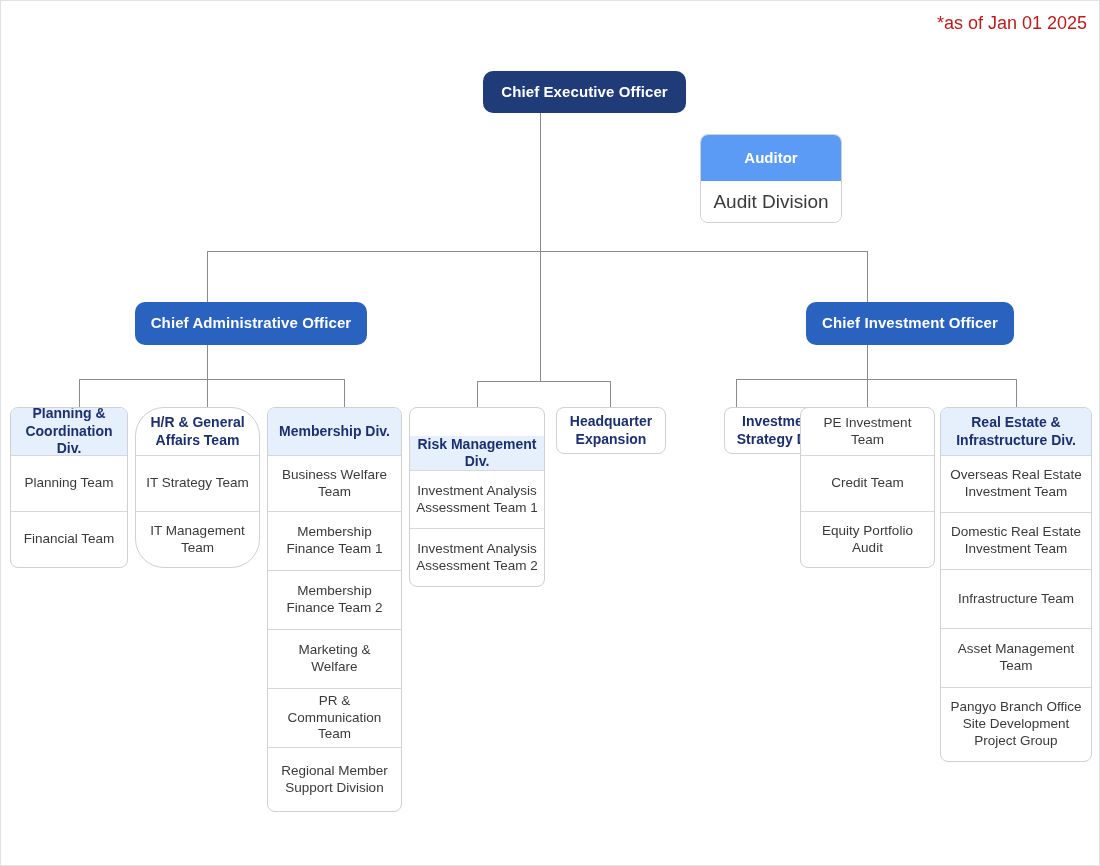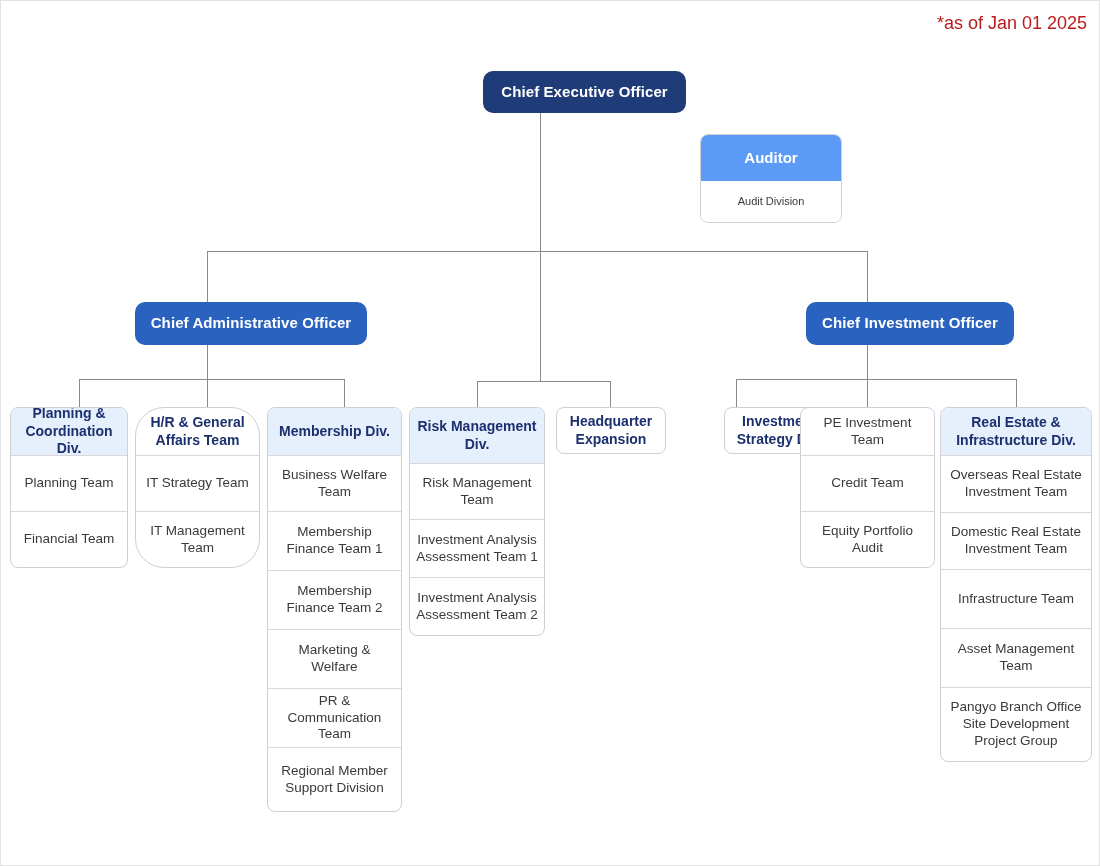--- a/index.html
+++ b/index.html
@@ -72,21 +72,21 @@
     font-size: 15px;
     background: #5b9bf5;
     line-height: 1.2;
   }
   .card-body {
     display: flex;
     align-items: center;
     justify-content: center;
     text-align: center;
     color: #3a3a3c;
-    font-size: 11px;
+    font-size: 19px;
     background: #ffffff;
     line-height: 1.25;
   }
 
   
   .stack {
     position: absolute;
     box-sizing: border-box;
     border: 1px solid #cfcfd4;
     border-radius: 8px;
@@ -198,22 +198,21 @@
     <div class="cell head tint" style="height:47px;">Membership Div.</div>
     <div class="cell" style="height:56px;">Business Welfare Team</div>
     <div class="cell" style="height:59px;">Membership Finance Team 1</div>
     <div class="cell" style="height:59px;">Membership Finance Team 2</div>
     <div class="cell" style="height:59px;">Marketing &amp; Welfare</div>
     <div class="cell" style="height:59px;">PR &amp; Communication Team</div>
     <div class="cell" style="height:64px;">Regional Member Support Division</div>
   </div>
 
   <div class="stack" style="left:408px; top:406px; width:136px;">
-    <div class="cell head tint" style="height:55px;">Risk Management Div.</div>
-    <div class="cell" style="height:56px;">Risk Management Team</div>
+    <div class="cell head tint" style="height:34px;margin-top:28px;">Risk Management Div.</div>
     <div class="cell" style="height:58px;">Investment Analysis Assessment Team 1</div>
     <div class="cell" style="height:58px;">Investment Analysis Assessment Team 2</div>
   </div>
 
   <div class="single" style="left:555px; top:406px; width:110px; height:47px;">Headquarter Expansion</div>
 
   <div class="single" style="left:680px; top:406px; width:110px; height:47px;margin-left:43px;">Investment Strategy Div.</div>
 
   <div class="stack" style="left:799px; top:406px; width:135px;">
     <div class="cell" style="height:47px;">PE Investment Team</div>

